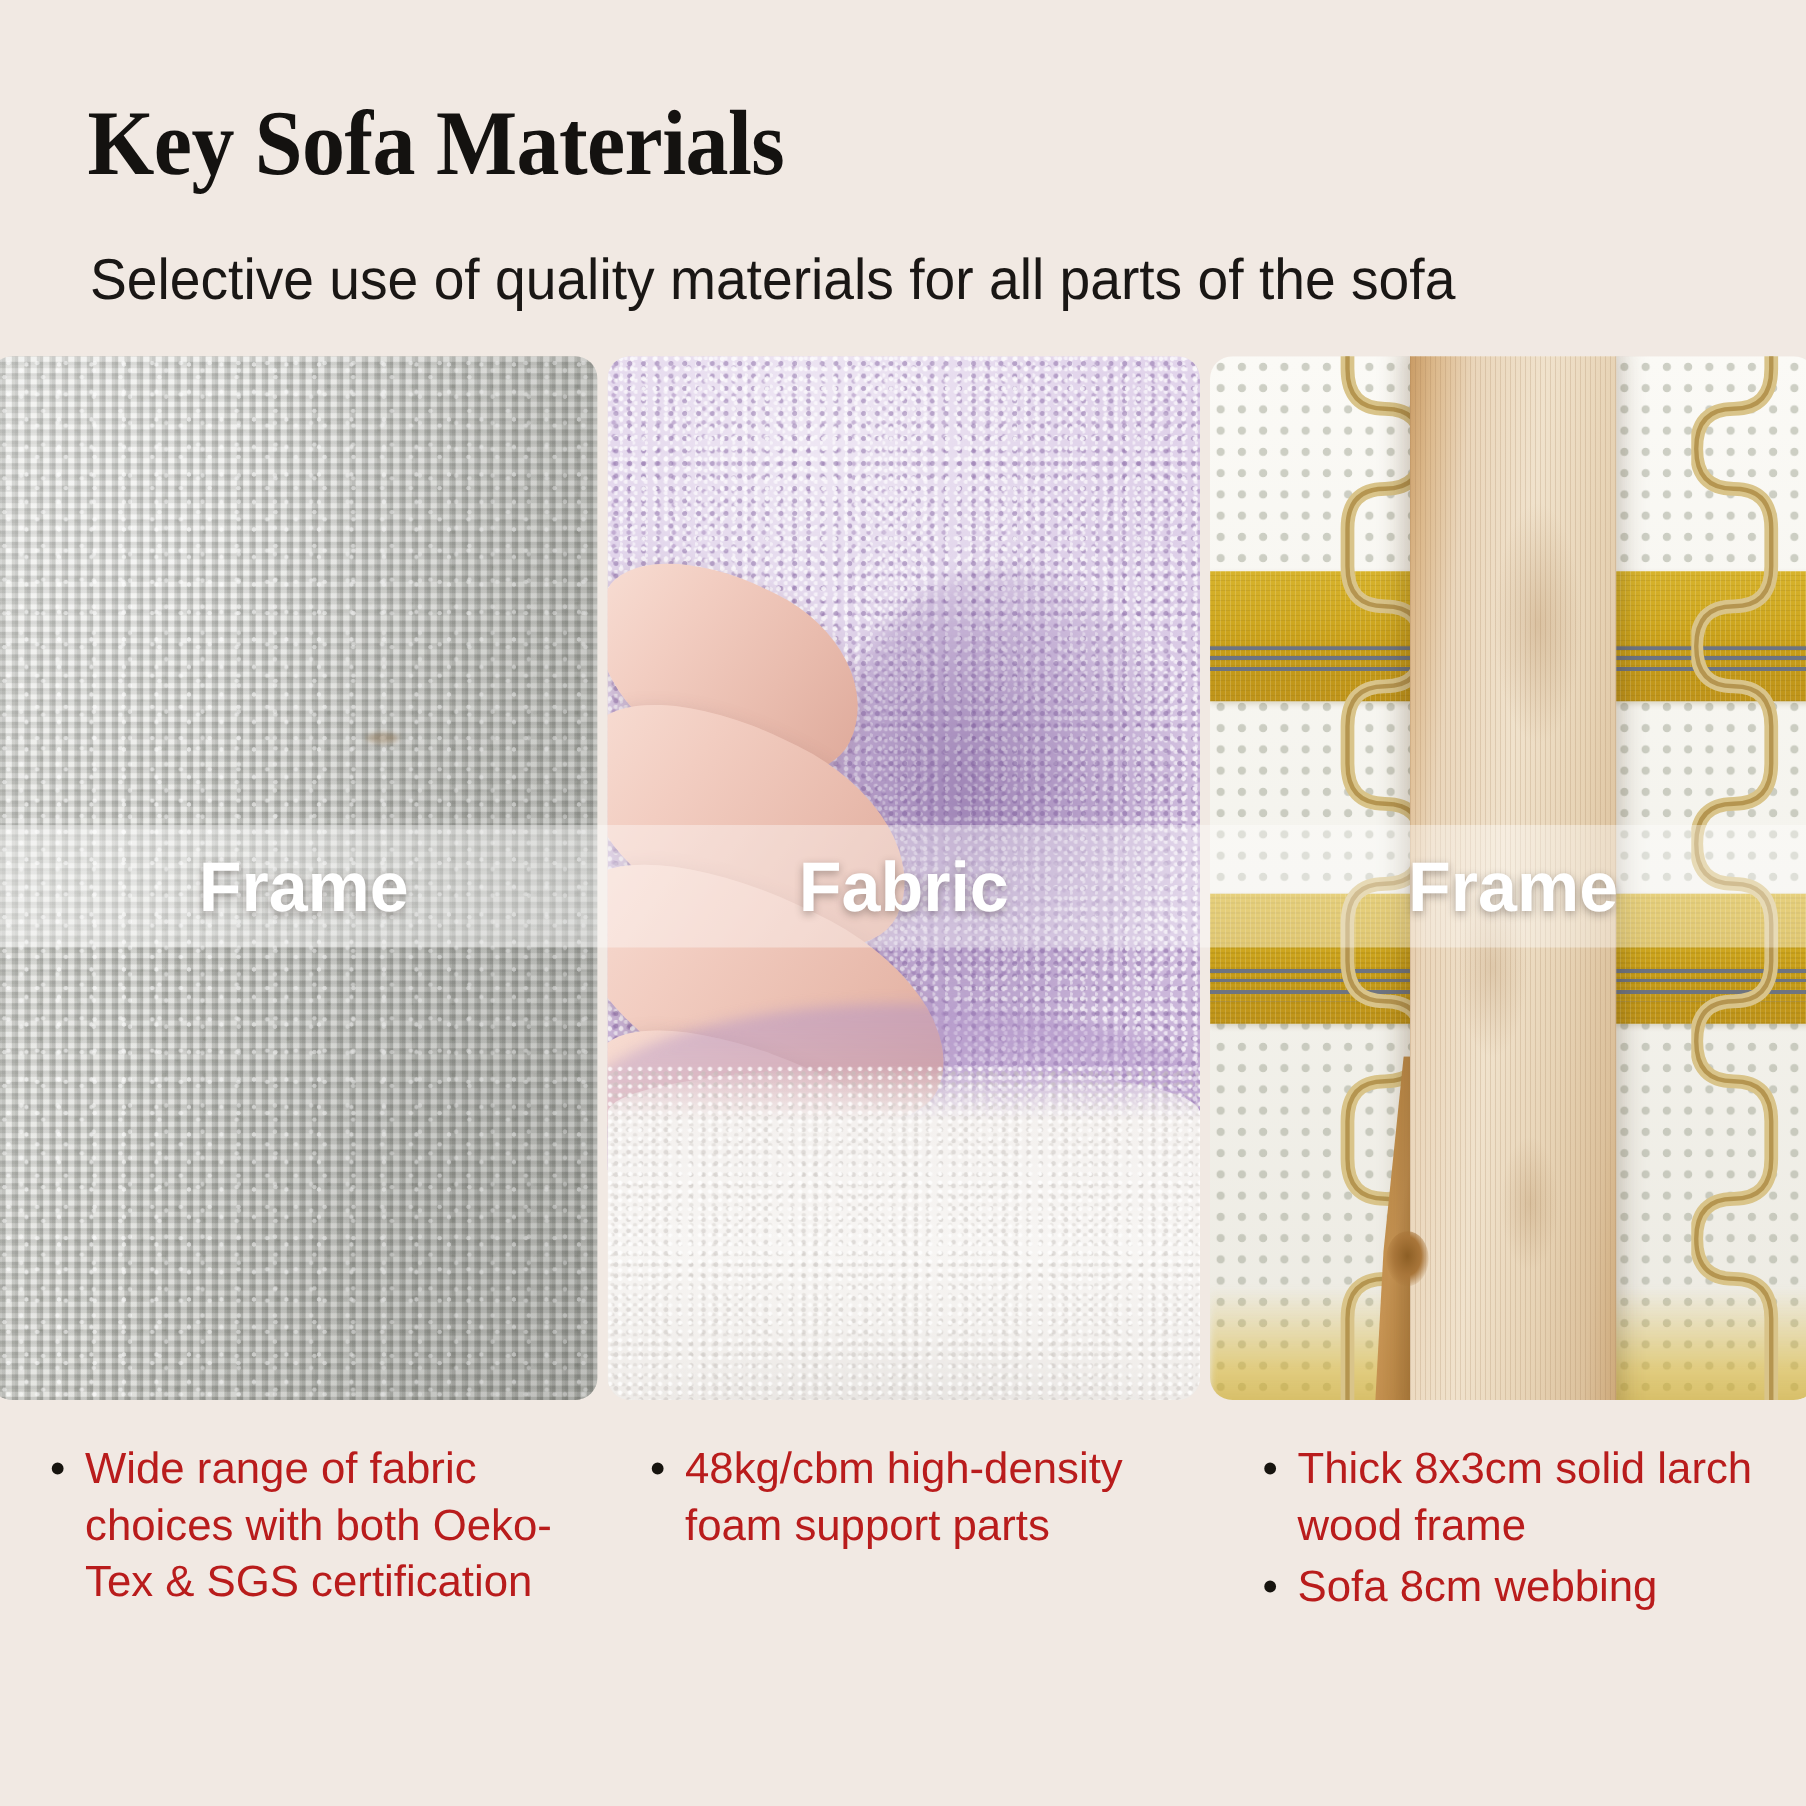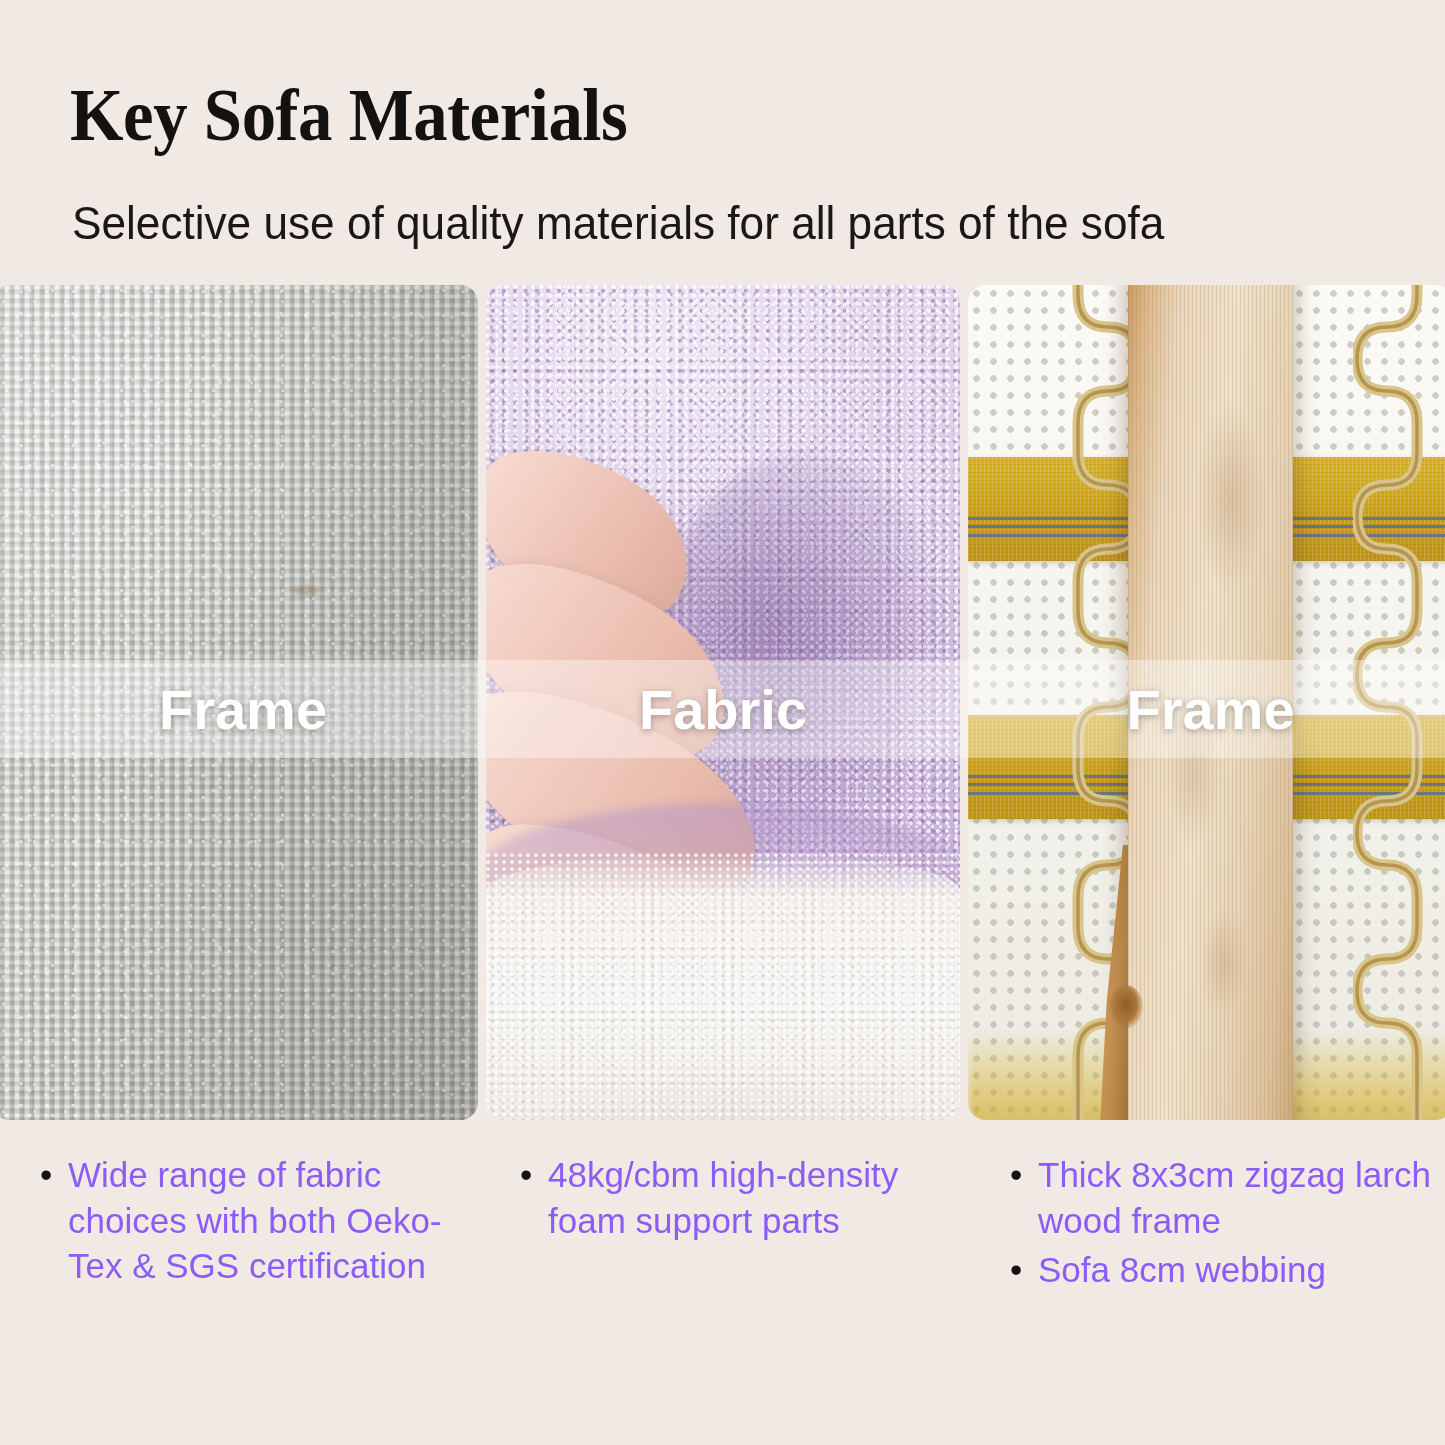--- a/index.html
+++ b/index.html
@@ -361,21 +361,21 @@
   .bullet-col ul {
     margin: 0;
     padding: 0 0 0 38px;
     list-style: none;
   }
   .bullet-col li {
     position: relative;
     font-family: "Liberation Sans", sans-serif;
     font-size: 35px;
     line-height: 1.30;
-    color: #8b5cf6;
+    color: #b91c1c;
     margin-bottom: 4px;
   }
   .bullet-col li::before {
     content: "•";
     position: absolute;
     left: -28px;
     top: 0;
     font-size: 35px;
     color: #17140f;
   }
@@ -477,17 +477,17 @@
   </div>
 
   <div class="bullet-col c2">
     <ul>
       <li>48kg/cbm high-density foam support parts</li>
     </ul>
   </div>
 
   <div class="bullet-col c3">
     <ul>
-      <li>Thick 8x3cm zigzag larch wood frame</li>
+      <li>Thick 8x3cm solid larch wood frame</li>
       <li>Sofa 8cm webbing</li>
     </ul>
   </div>
 </div>
 
 </body></html>

